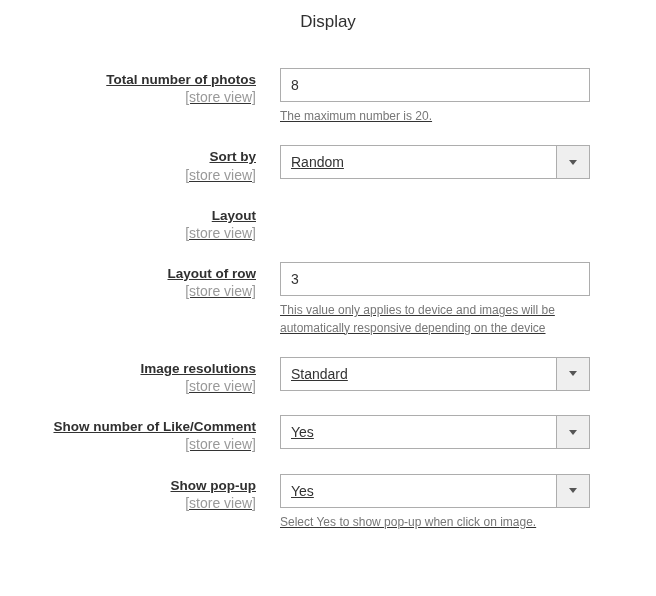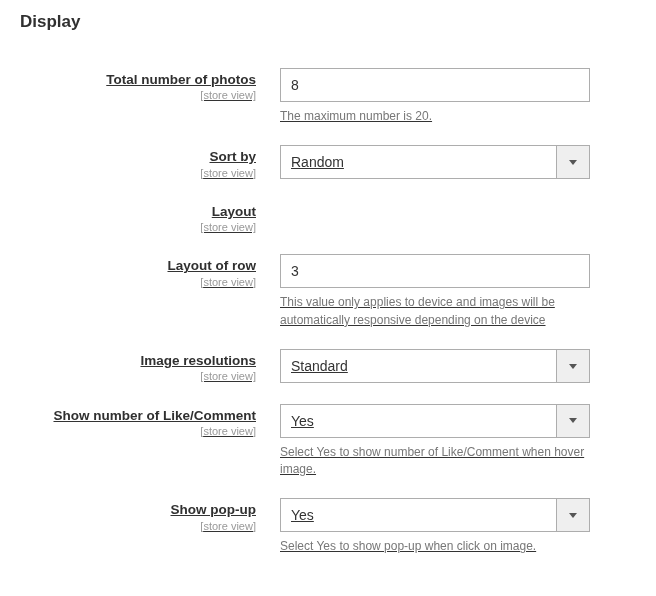--- a/index.html
+++ b/index.html
@@ -9,22 +9,23 @@
     color: #333;
     background: #fff;
     width: 656px;
     height: 596px;
     overflow: hidden;
     padding: 12px 20px 20px 20px;
   }
   .section-title {
     font-size: 17px;
     color: #303030;
-    font-weight: 700;
+    font-weight: 400;
     margin-bottom: 36px;
+    text-align: center;
   }
   .form { padding-left: 0; }
   .row {
     display: flex;
     align-items: flex-start;
     margin-bottom: 20px;
     text-decoration: underline;
   }
   .label-col {
     width: 260px;
@@ -33,21 +34,21 @@
     padding-top: 4px;
   }
   .label-main {
     font-weight: 600;
     font-size: 13.5px;
     color: #303030;
     line-height: 1.2;
     display: block;
   }
   .label-scope {
-    font-size: 11px;
+    font-size: 14px;
     color: #999;
     display: block;
     line-height: 1.3;
   }
   .field-col {
     width: 310px;
   }
   .text-input, .select {
     width: 100%;
     height: 34px;
@@ -171,21 +172,20 @@
       <div class="select-wrap">
         <select class="select">
           <option>Yes</option>
         </select>
         <div class="select-btn">
           <svg width="8" height="5" viewBox="0 0 8 5">
               <path d="M0 0 L8 0 L4 5 Z" fill="#555"></path>
             </svg>
         </div>
       </div>
-      <div class="note">Select Yes to show number of Like/Comment when hover image.</div>
     </div>
   </div>
 
   <div class="row">
     <div class="label-col">
       <span class="label-main">Show pop-up</span>
       <span class="label-scope">[store view]</span>
     </div>
     <div class="field-col">
       <div class="select-wrap">

